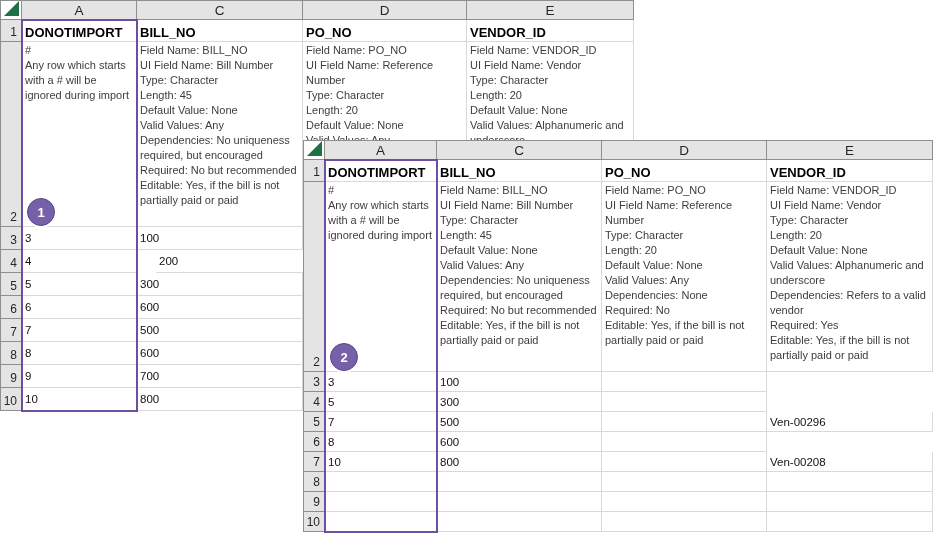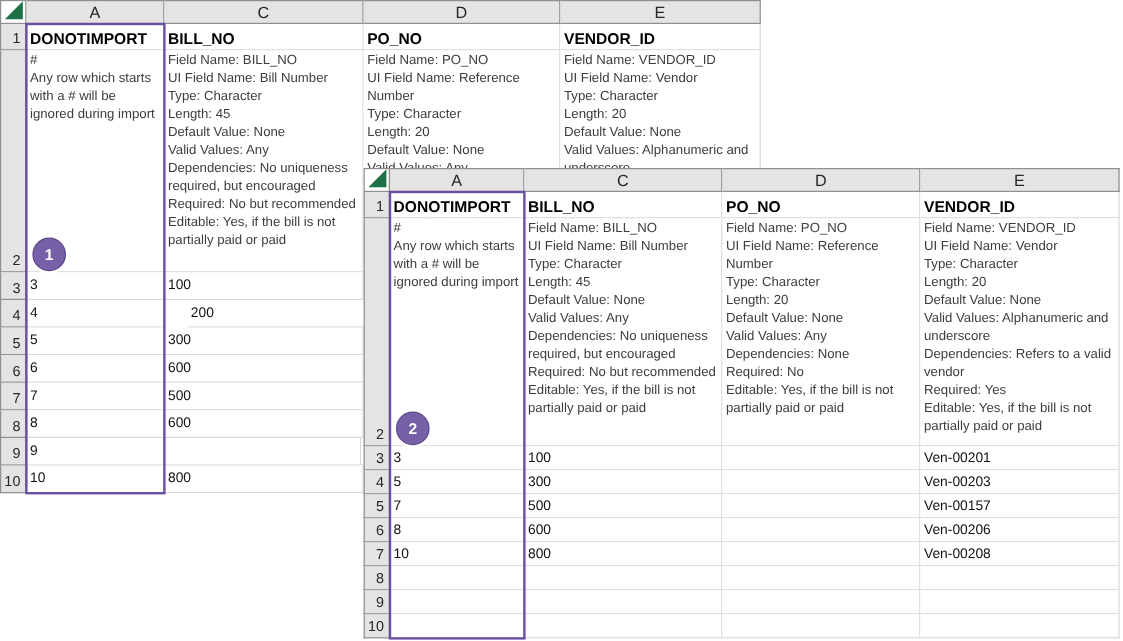--- a/index.html
+++ b/index.html
@@ -137,20 +137,21 @@
       <div class="srow" style="height: 23px;">
         <div class="hdr rowhdr" style="width: 22px;">8</div>
         <div class="cell data" style="width: 115px;">8</div>
         <div class="cell data" style="width: 166px;">600</div>
         <div class="cell data" style="width: 164px;"></div>
         <div class="cell data" style="width: 167px;"></div>
       </div>
       <div class="srow" style="height: 23px;">
         <div class="hdr rowhdr" style="width: 22px;">9</div>
         <div class="cell data" style="width: 115px;">9</div>
+        <div class="cell data" style="width: 166px;">700</div>
         <div class="cell data" style="width: 164px;"></div>
         <div class="cell data" style="width: 167px;"></div>
       </div>
       <div class="srow" style="height: 23px;">
         <div class="hdr rowhdr" style="width: 22px;">10</div>
         <div class="cell data" style="width: 115px;">10</div>
         <div class="cell data" style="width: 166px;">800</div>
         <div class="cell data" style="width: 164px;"></div>
         <div class="cell data" style="width: 167px;"></div>
       </div>
@@ -204,42 +205,39 @@
 Valid Values: Alphanumeric and underscore
 Dependencies: Refers to a valid vendor
 Required: Yes
 Editable: Yes, if the bill is not partially paid or paid</div>
       </div>
       <div class="srow" style="height: 20px;">
         <div class="hdr rowhdr" style="width: 22px;">3</div>
         <div class="cell data" style="width: 112px;">3</div>
         <div class="cell data" style="width: 165px;">100</div>
         <div class="cell data" style="width: 165px;"></div>
-        <div class="cell data" style="width: 166px;">Ven-00201</div>
       </div>
       <div class="srow" style="height: 20px;">
         <div class="hdr rowhdr" style="width: 22px;">4</div>
         <div class="cell data" style="width: 112px;">5</div>
         <div class="cell data" style="width: 165px;">300</div>
         <div class="cell data" style="width: 165px;"></div>
-        <div class="cell data" style="width: 166px;">Ven-00203</div>
       </div>
       <div class="srow" style="height: 20px;">
         <div class="hdr rowhdr" style="width: 22px;">5</div>
         <div class="cell data" style="width: 112px;">7</div>
         <div class="cell data" style="width: 165px;">500</div>
         <div class="cell data" style="width: 165px;"></div>
-        <div class="cell data" style="width: 166px;">Ven-00157</div>
+        <div class="cell data" style="width: 166px;">Ven-00296</div>
       </div>
       <div class="srow" style="height: 20px;">
         <div class="hdr rowhdr" style="width: 22px;">6</div>
         <div class="cell data" style="width: 112px;">8</div>
         <div class="cell data" style="width: 165px;">600</div>
         <div class="cell data" style="width: 165px;"></div>
-        <div class="cell data" style="width: 166px;">Ven-00206</div>
       </div>
       <div class="srow" style="height: 20px;">
         <div class="hdr rowhdr" style="width: 22px;">7</div>
         <div class="cell data" style="width: 112px;">10</div>
         <div class="cell data" style="width: 165px;">800</div>
         <div class="cell data" style="width: 165px;"></div>
         <div class="cell data" style="width: 166px;">Ven-00208</div>
       </div>
       <div class="srow" style="height: 20px;">
         <div class="hdr rowhdr" style="width: 22px;">8</div>

